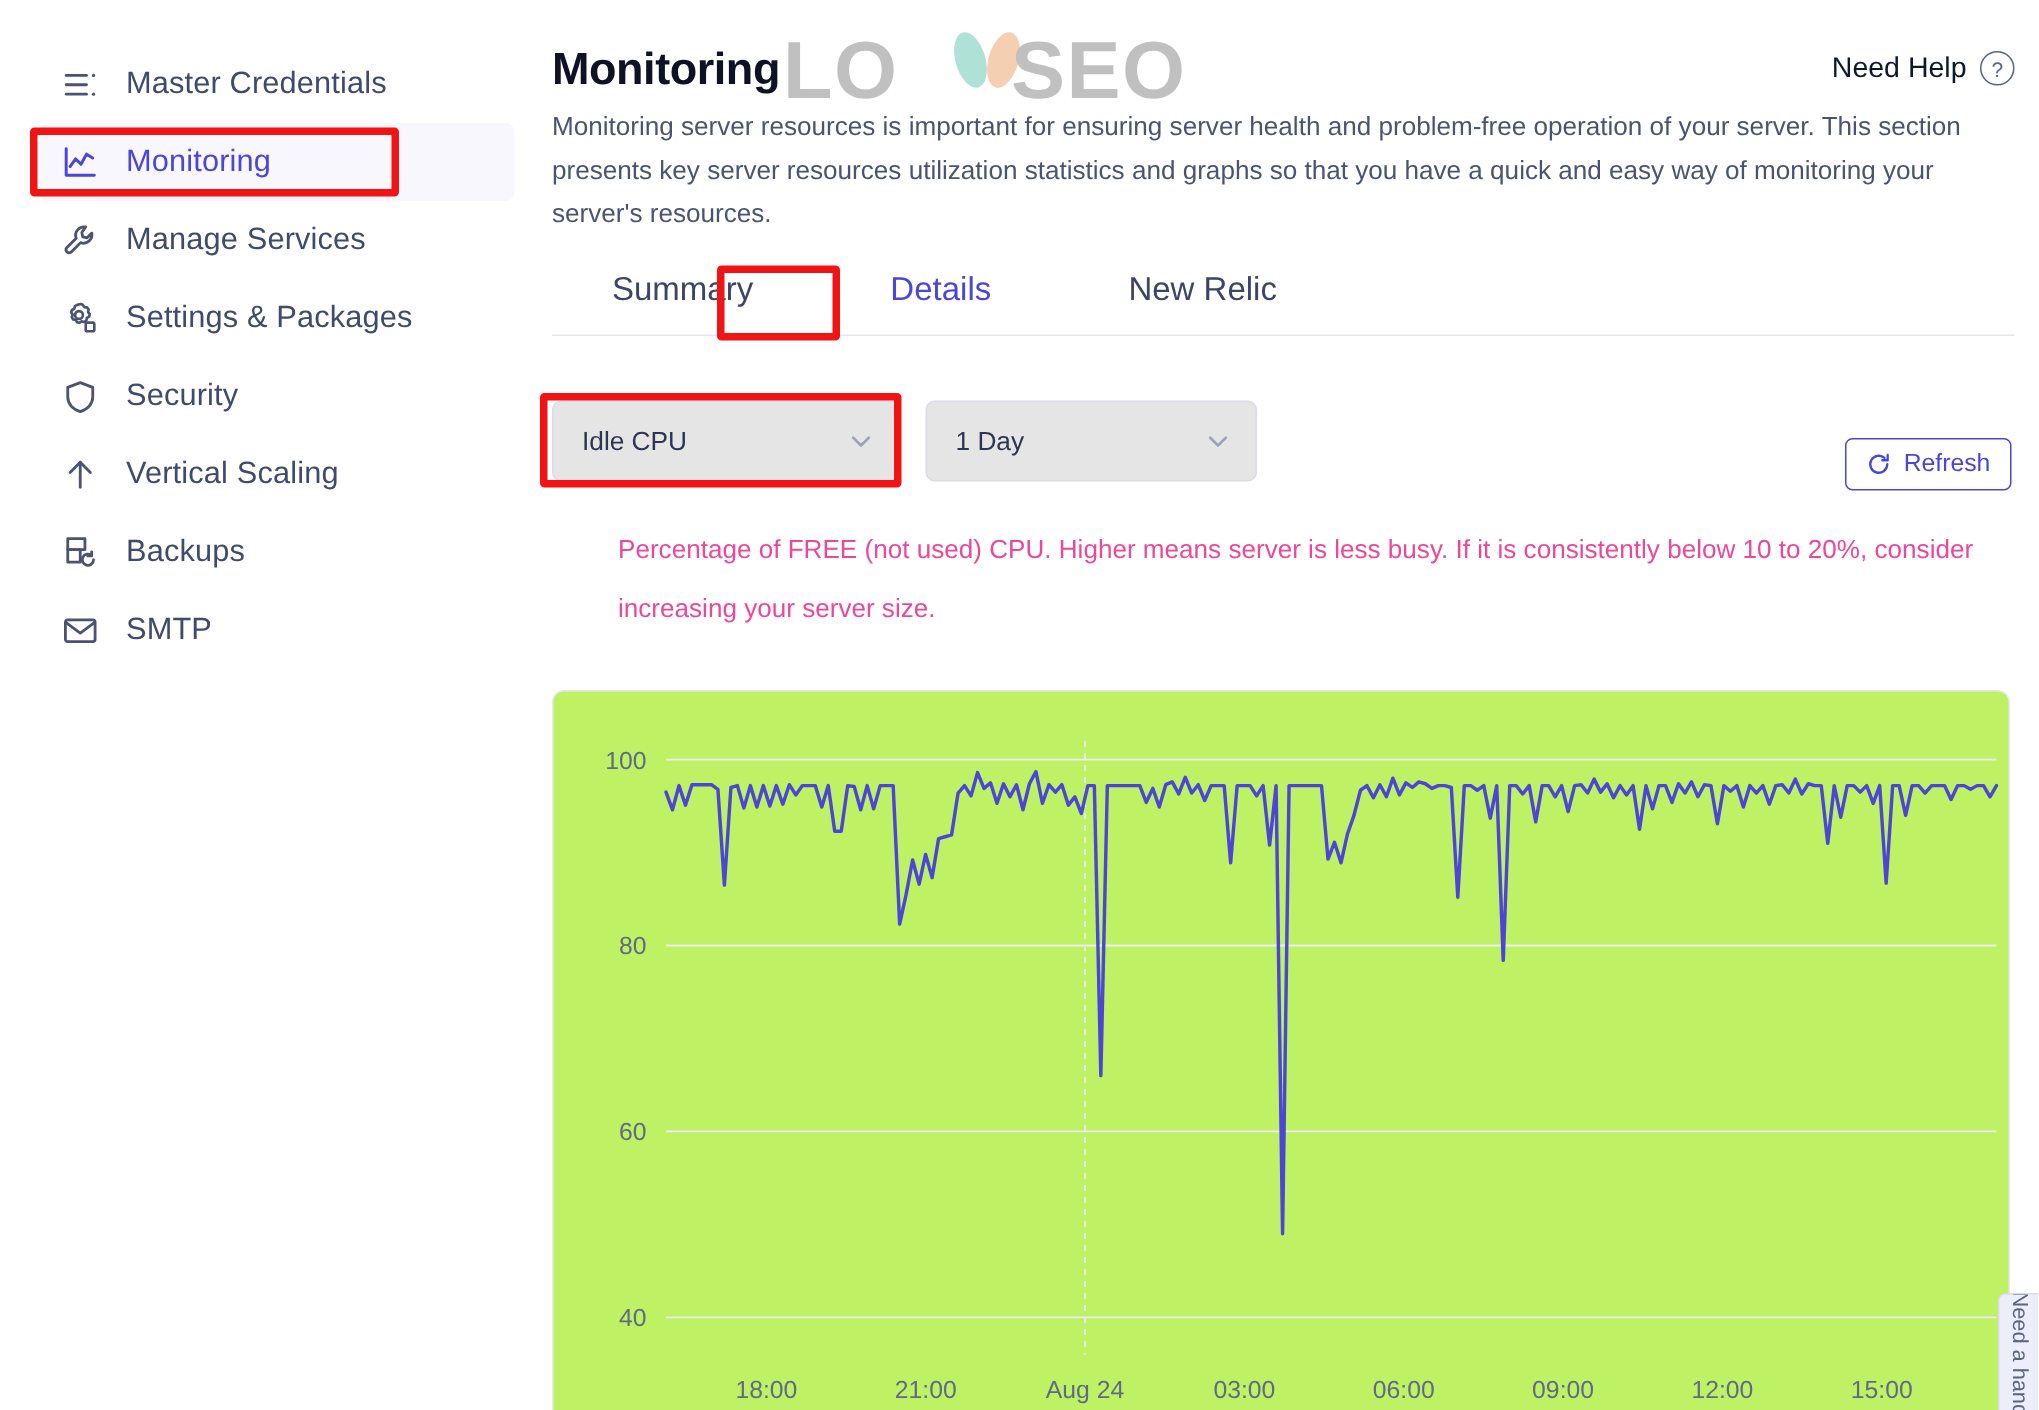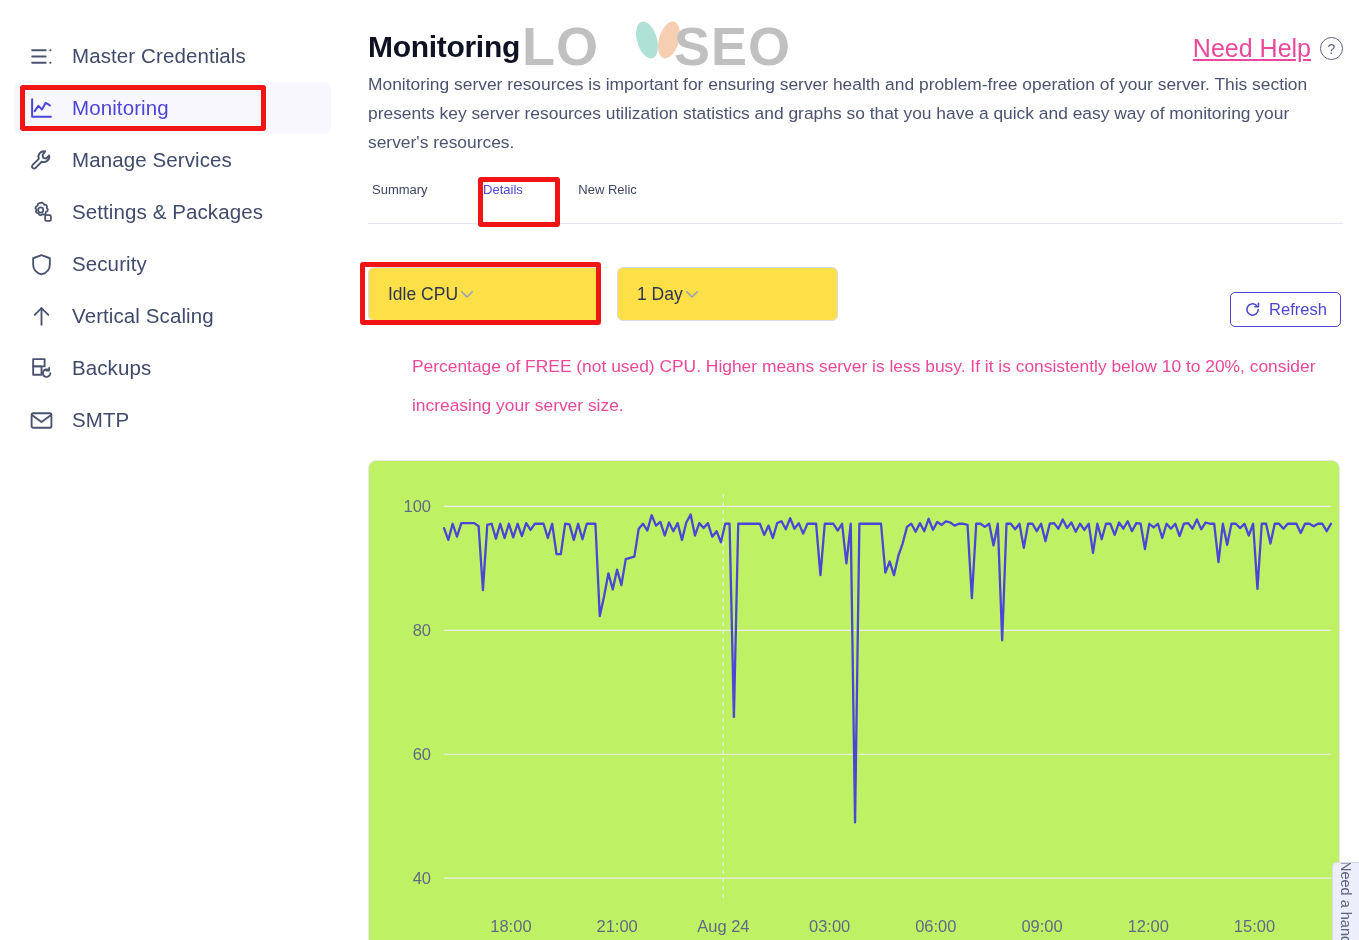--- a/index.html
+++ b/index.html
@@ -8,21 +8,21 @@
     width: 1359px; height: 940px;
     overflow: hidden;
     background: #ffffff;
     font-family: "Liberation Sans", sans-serif;
     color: #3d4465;
   }
   #app { position: relative; width: 1359px; height: 940px; background:#fff; }
 
   
   #sidebar {
-    position: absolute; left: 0; top: 0; width: 345px; height: 940px;
+    position: absolute; left: 12px; top: 0; width: 345px; height: 940px;
     background: #ffffff; padding-top: 30px;
   }
   .nav-item {
     display: flex; align-items: center; gap: 18px;
     height: 52px; margin: 0 14px; padding-left: 14px;
     border-radius: 6px; cursor: pointer;
   }
   .nav-item .nav-label {
     font-size: 20.5px; color: #404a6b; letter-spacing: .1px; white-space: nowrap;
   }
@@ -34,21 +34,21 @@
   
   #main { position: absolute; left: 345px; top: 0; width: 1014px; height: 940px; }
 
   .page-head { position: absolute; left: 23px; top: 26px; width: 975px; }
   .title-row { display: flex; align-items: flex-start; justify-content: space-between; }
   #page-title {
     font-size: 30px; font-weight: bold; color: #0f1223; letter-spacing: -.3px;
     line-height: 1; margin: 0; padding-top: 6px;
   }
   .need-help { display: flex; align-items: center; gap: 9px; cursor: pointer; padding-top: 8px; }
-  .need-help-text { font-size: 25px; color: #ec4899; text-decoration: underline; }
+  .need-help-text { font-size: 19px; color: #0f172a; }
   .qmark {
     width: 23px; height: 23px; border: 1.6px solid #5b6480; border-radius: 50%;
     display: flex; align-items: center; justify-content: center;
     font-size: 14px; color: #5b6480; line-height: 1;
   }
 
   #intro {
     position: absolute; left: 23px; top: 70px; width: 975px;
     font-size: 17.4px; line-height: 29px; color: #4b5370;
   }
@@ -58,31 +58,31 @@
     position: absolute; left: 177px; top: 19px; width: 270px; height: 60px;
     pointer-events: none; opacity: .62;
   }
 
   
   #tabs {
     position: absolute; left: 23px; top: 178px; width: 975px;
     border-bottom: 1.4px solid #e4e6ef; height: 46px;
   }
   .tab {
-    display: inline-block; font-size: 13px; color: #3d4465;
+    display: inline-block; font-size: 22px; color: #3d4465;
     padding: 0 4px 12px 4px; margin-right: 43px; cursor: pointer;
-    position: relative; top: 2px;
+    position: relative; top: 2px; margin-left: 36px;
   }
   .tab.active { color: #4b46d6; }
 
   
   .select-box {
     position: absolute; height: 54px; border: 1.3px solid #d9dce8; border-radius: 6px;
-    background: #fde047; display: flex; align-items: center; cursor: pointer;
-    padding: 0 16px 0 19px; justify-content: flex-start;
+    background: #e5e5e5; display: flex; align-items: center; cursor: pointer;
+    padding: 0 16px 0 19px; justify-content: space-between;
   }
   .select-box .sel-val { font-size: 17.5px; color: #2e3550; }
   .chev { width: 18px; height: 18px; }
   #sel-metric { left: 23px; top: 267px; width: 232px; }
   #sel-range  { left: 272px; top: 267px; width: 221px; }
 
   #refresh-btn {
     position: absolute; left: 885px; top: 292px; width: 111px; height: 35px;
     border: 1.3px solid #4b46d6; border-radius: 5px; background: #fff;
     display: flex; align-items: center; justify-content: center; gap: 8px;

